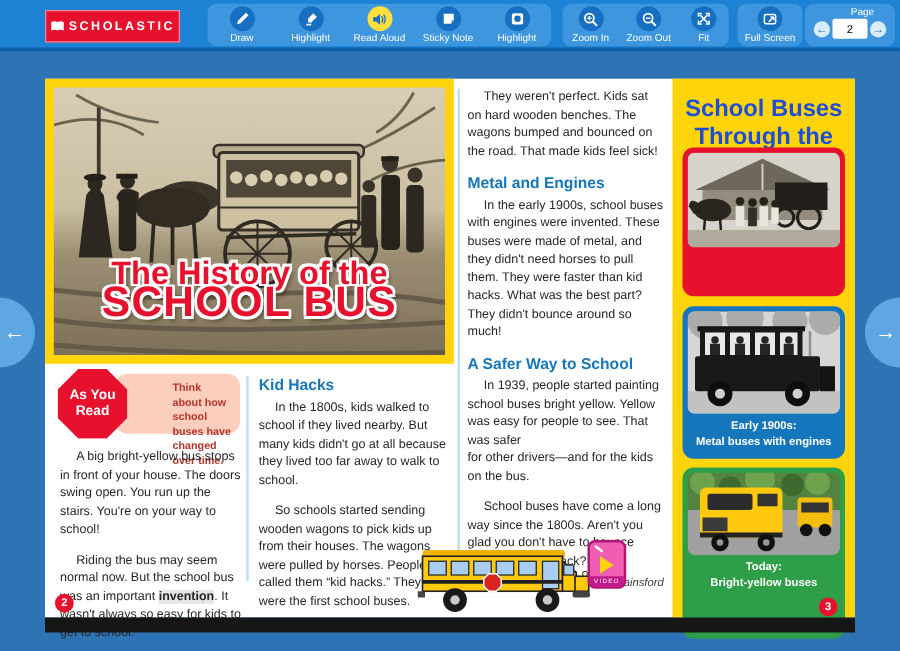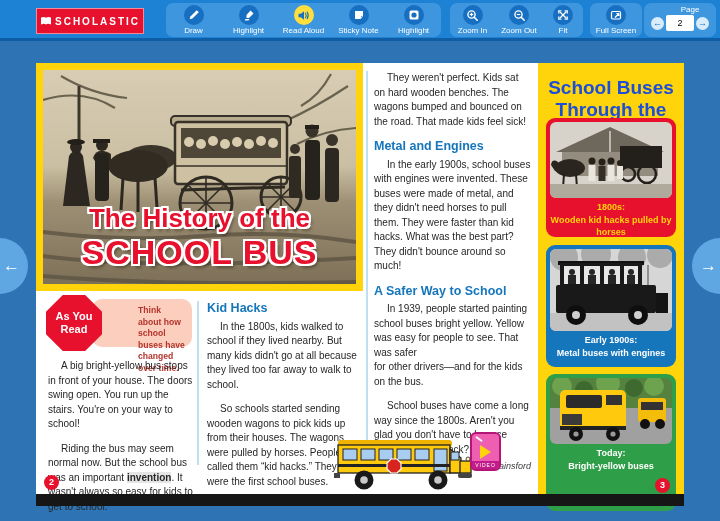--- a/index.html
+++ b/index.html
@@ -41,21 +41,21 @@
   
   .hero{position:absolute;left:0;top:0;width:327px;height:228px;background:#ffd40a;
         padding:7px;box-sizing:border-box;}
   .hero-img{position:relative;width:100%;height:100%;overflow:hidden;
             background:linear-gradient(#d8cdb4 0%,#cabfa2 45%,#9d8f74 62%,#7d7058 100%);}
   .hero-img svg{position:absolute;left:0;top:0;}
   .hero-t1,.hero-t2{position:absolute;width:100%;text-align:center;color:#e8112d;font-weight:700;
      text-shadow:-2px -2px 0 #fff,2px -2px 0 #fff,-2px 2px 0 #fff,2px 2px 0 #fff,
                  -2px 0 0 #fff,2px 0 0 #fff,0 -2px 0 #fff,0 2px 0 #fff,3px 4px 3px rgba(40,30,10,.45);}
   .hero-t1{bottom:50px;font-size:26px;}
-  .hero-t2{bottom:12px;font-size:34px;letter-spacing:1px;}
+  .hero-t2{bottom:22px;font-size:34px;letter-spacing:1px;}
 
   
   .note-box{position:absolute;left:56px;top:236px;width:100px;height:48px;background:#fbcebd;
             border-radius:10px;padding:6px 6px 4px 46px;box-sizing:border-box;}
   .note-box .ntext{font-size:8.6px;line-height:1.35;color:#b5342c;font-weight:bold;}
   .octagon{position:absolute;left:10px;top:232px;width:56px;height:56px;background:#e8112d;
            clip-path:polygon(30% 0,70% 0,100% 30%,100% 70%,70% 100%,30% 100%,0 70%,0 30%);
            display:flex;align-items:center;justify-content:center;text-align:center;
            color:#fff;font-weight:bold;font-size:11px;line-height:1.15;}
 
@@ -399,24 +399,20 @@
                 <rect x="38.5" y="43" width="7" height="16" fill="#e9e6dd"></rect>
               <circle cx="52" cy="40" r="3.5" fill="#262219"></circle>
                 <rect x="48.5" y="44" width="7" height="15" fill="#332e26"></rect>
               <circle cx="61" cy="39" r="3.5" fill="#262219"></circle>
                 <rect x="57.5" y="43" width="7" height="16" fill="#e9e6dd"></rect>
               <circle cx="70" cy="41" r="3" fill="#262219"></circle>
                 <rect x="67" y="44" width="6" height="13" fill="#e9e6dd"></rect>
             </g>
             <rect x="0" y="62" width="122" height="14" fill="#b0aa9c"></rect>
           </svg>
-        </div>
-        <div class="cap">
-          <span>1800s:</span><br>
-          <span>Wooden kid hacks pulled by horses</span>
         </div>
       </div>
 
       <div class="card card2">
         <div class="photo" style="height:82px;">
           <svg width="122" height="82" viewBox="0 0 122 82">
             <rect width="122" height="82" fill="#d6d6d6"></rect>
             <g fill="#ababab">
                 <circle cx="14" cy="8" r="14"></circle>
                 <circle cx="46" cy="5" r="15"></circle>

